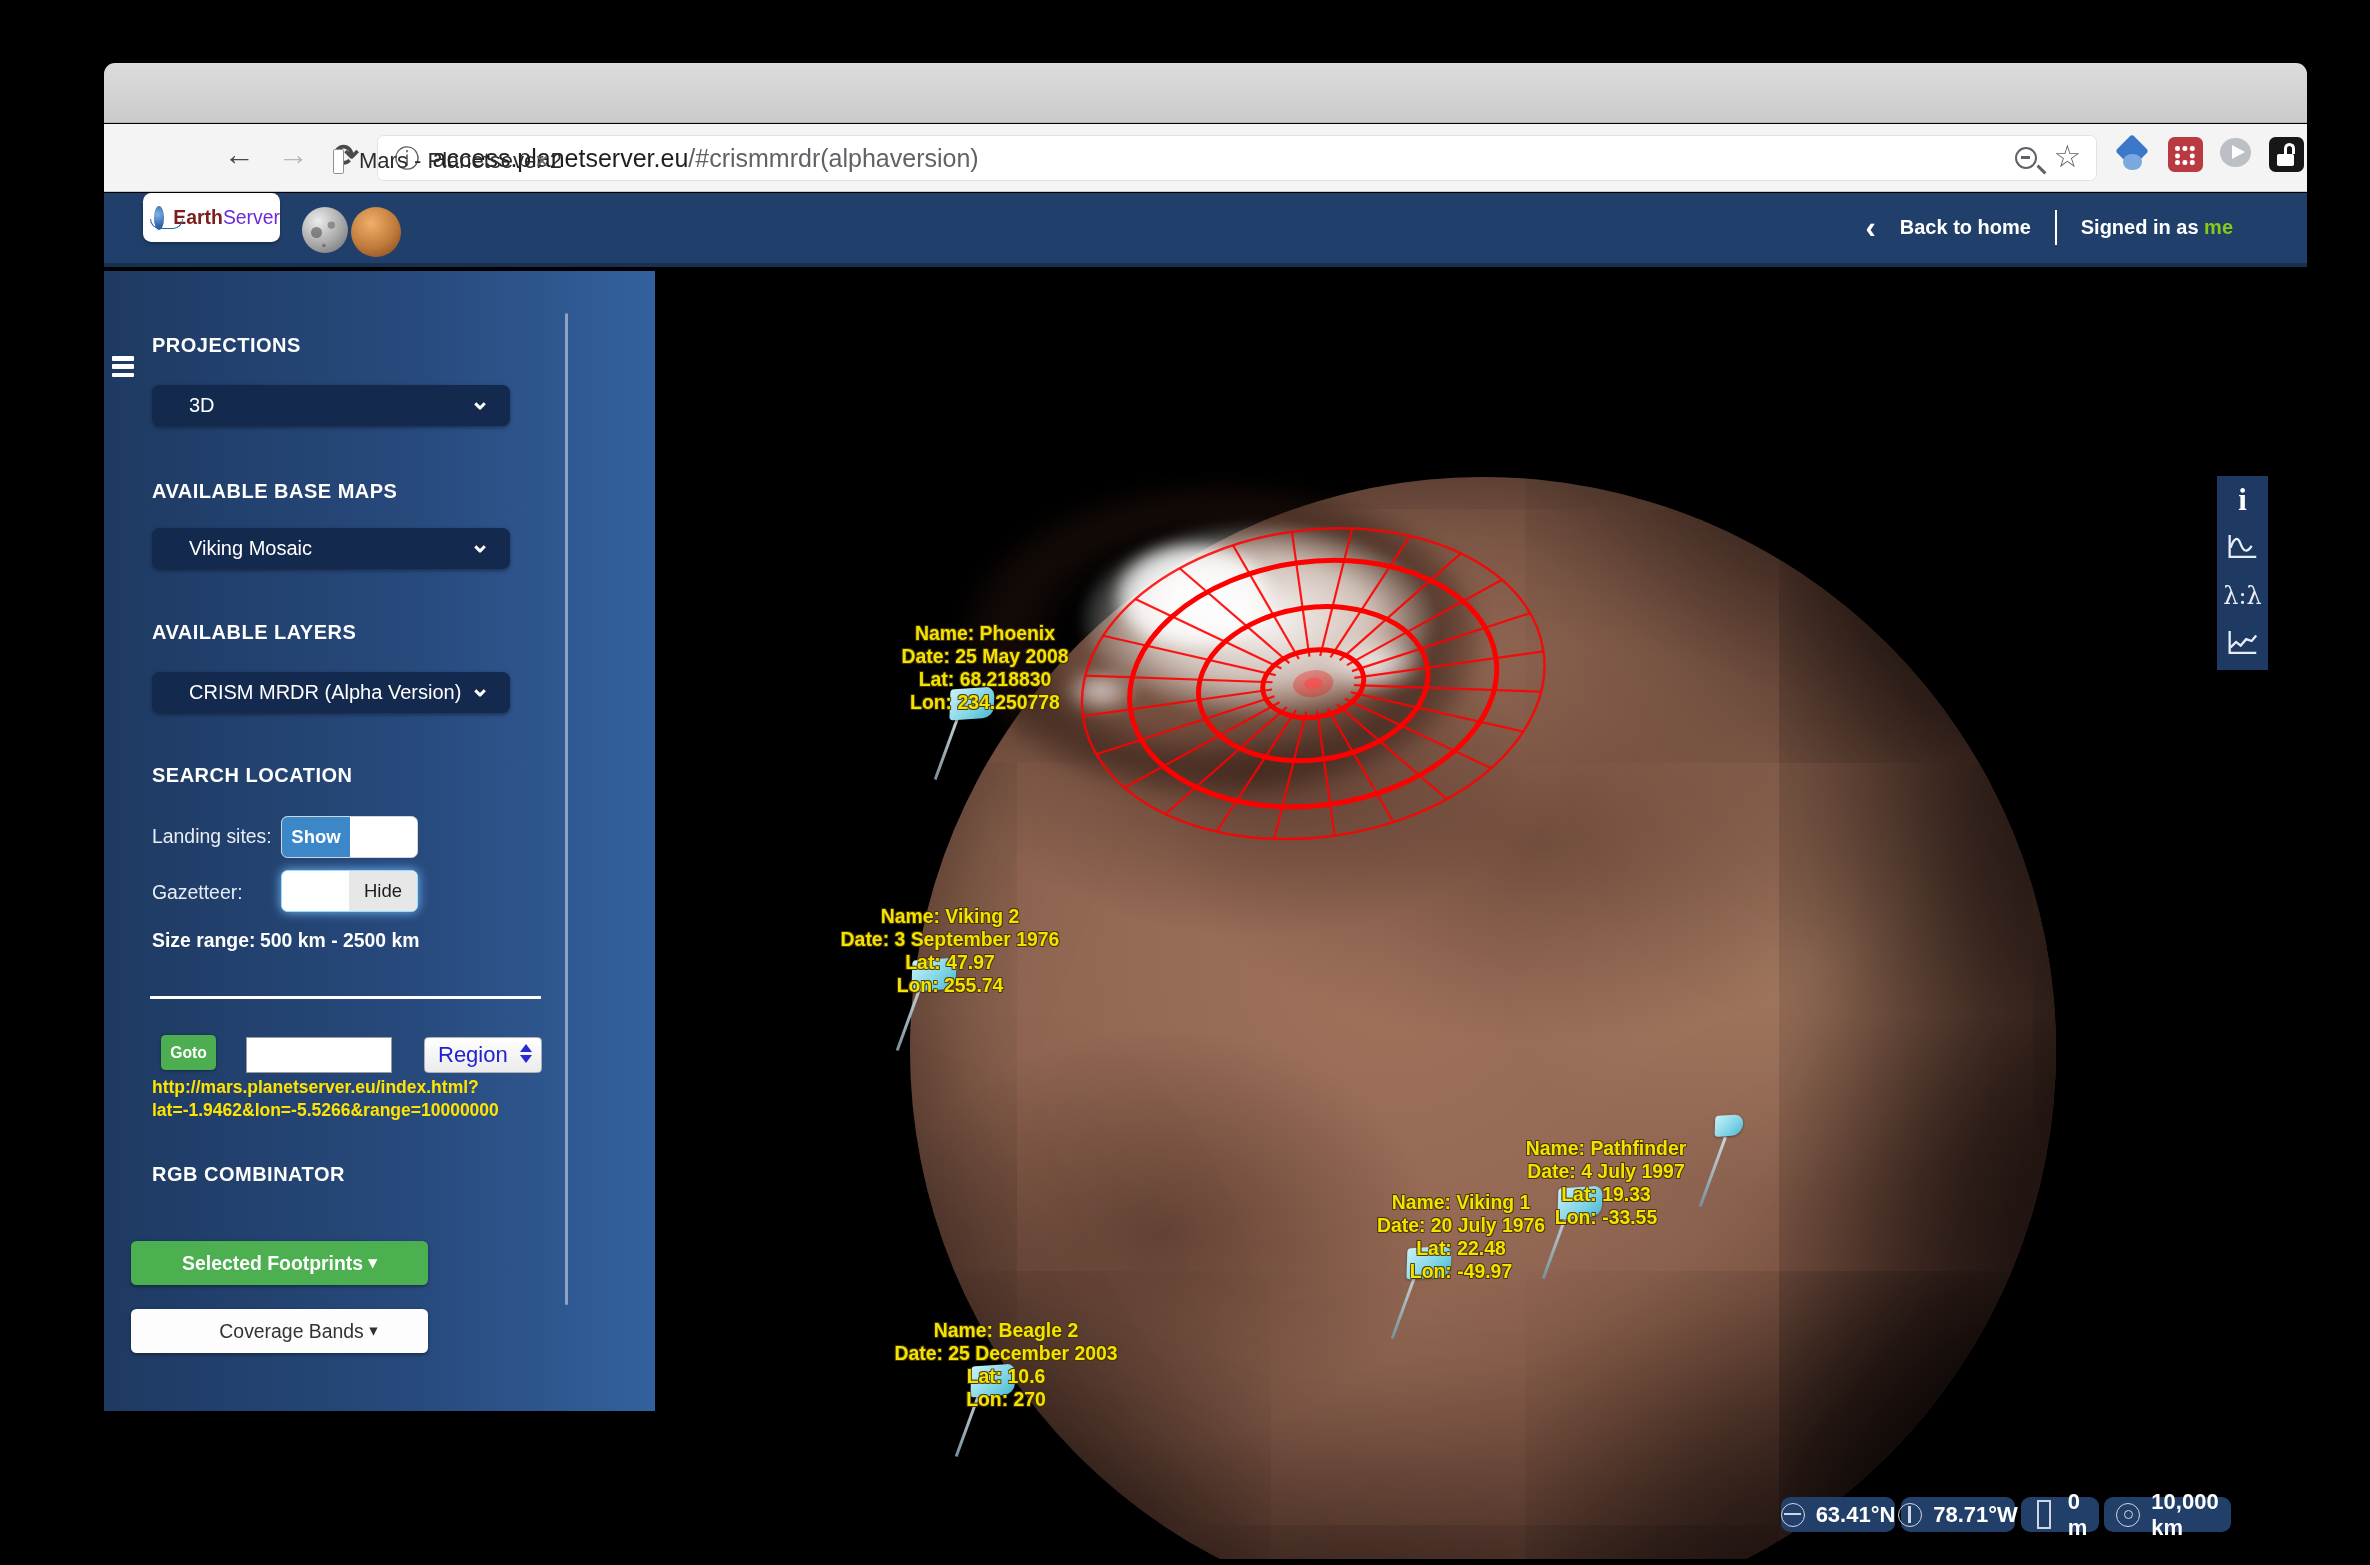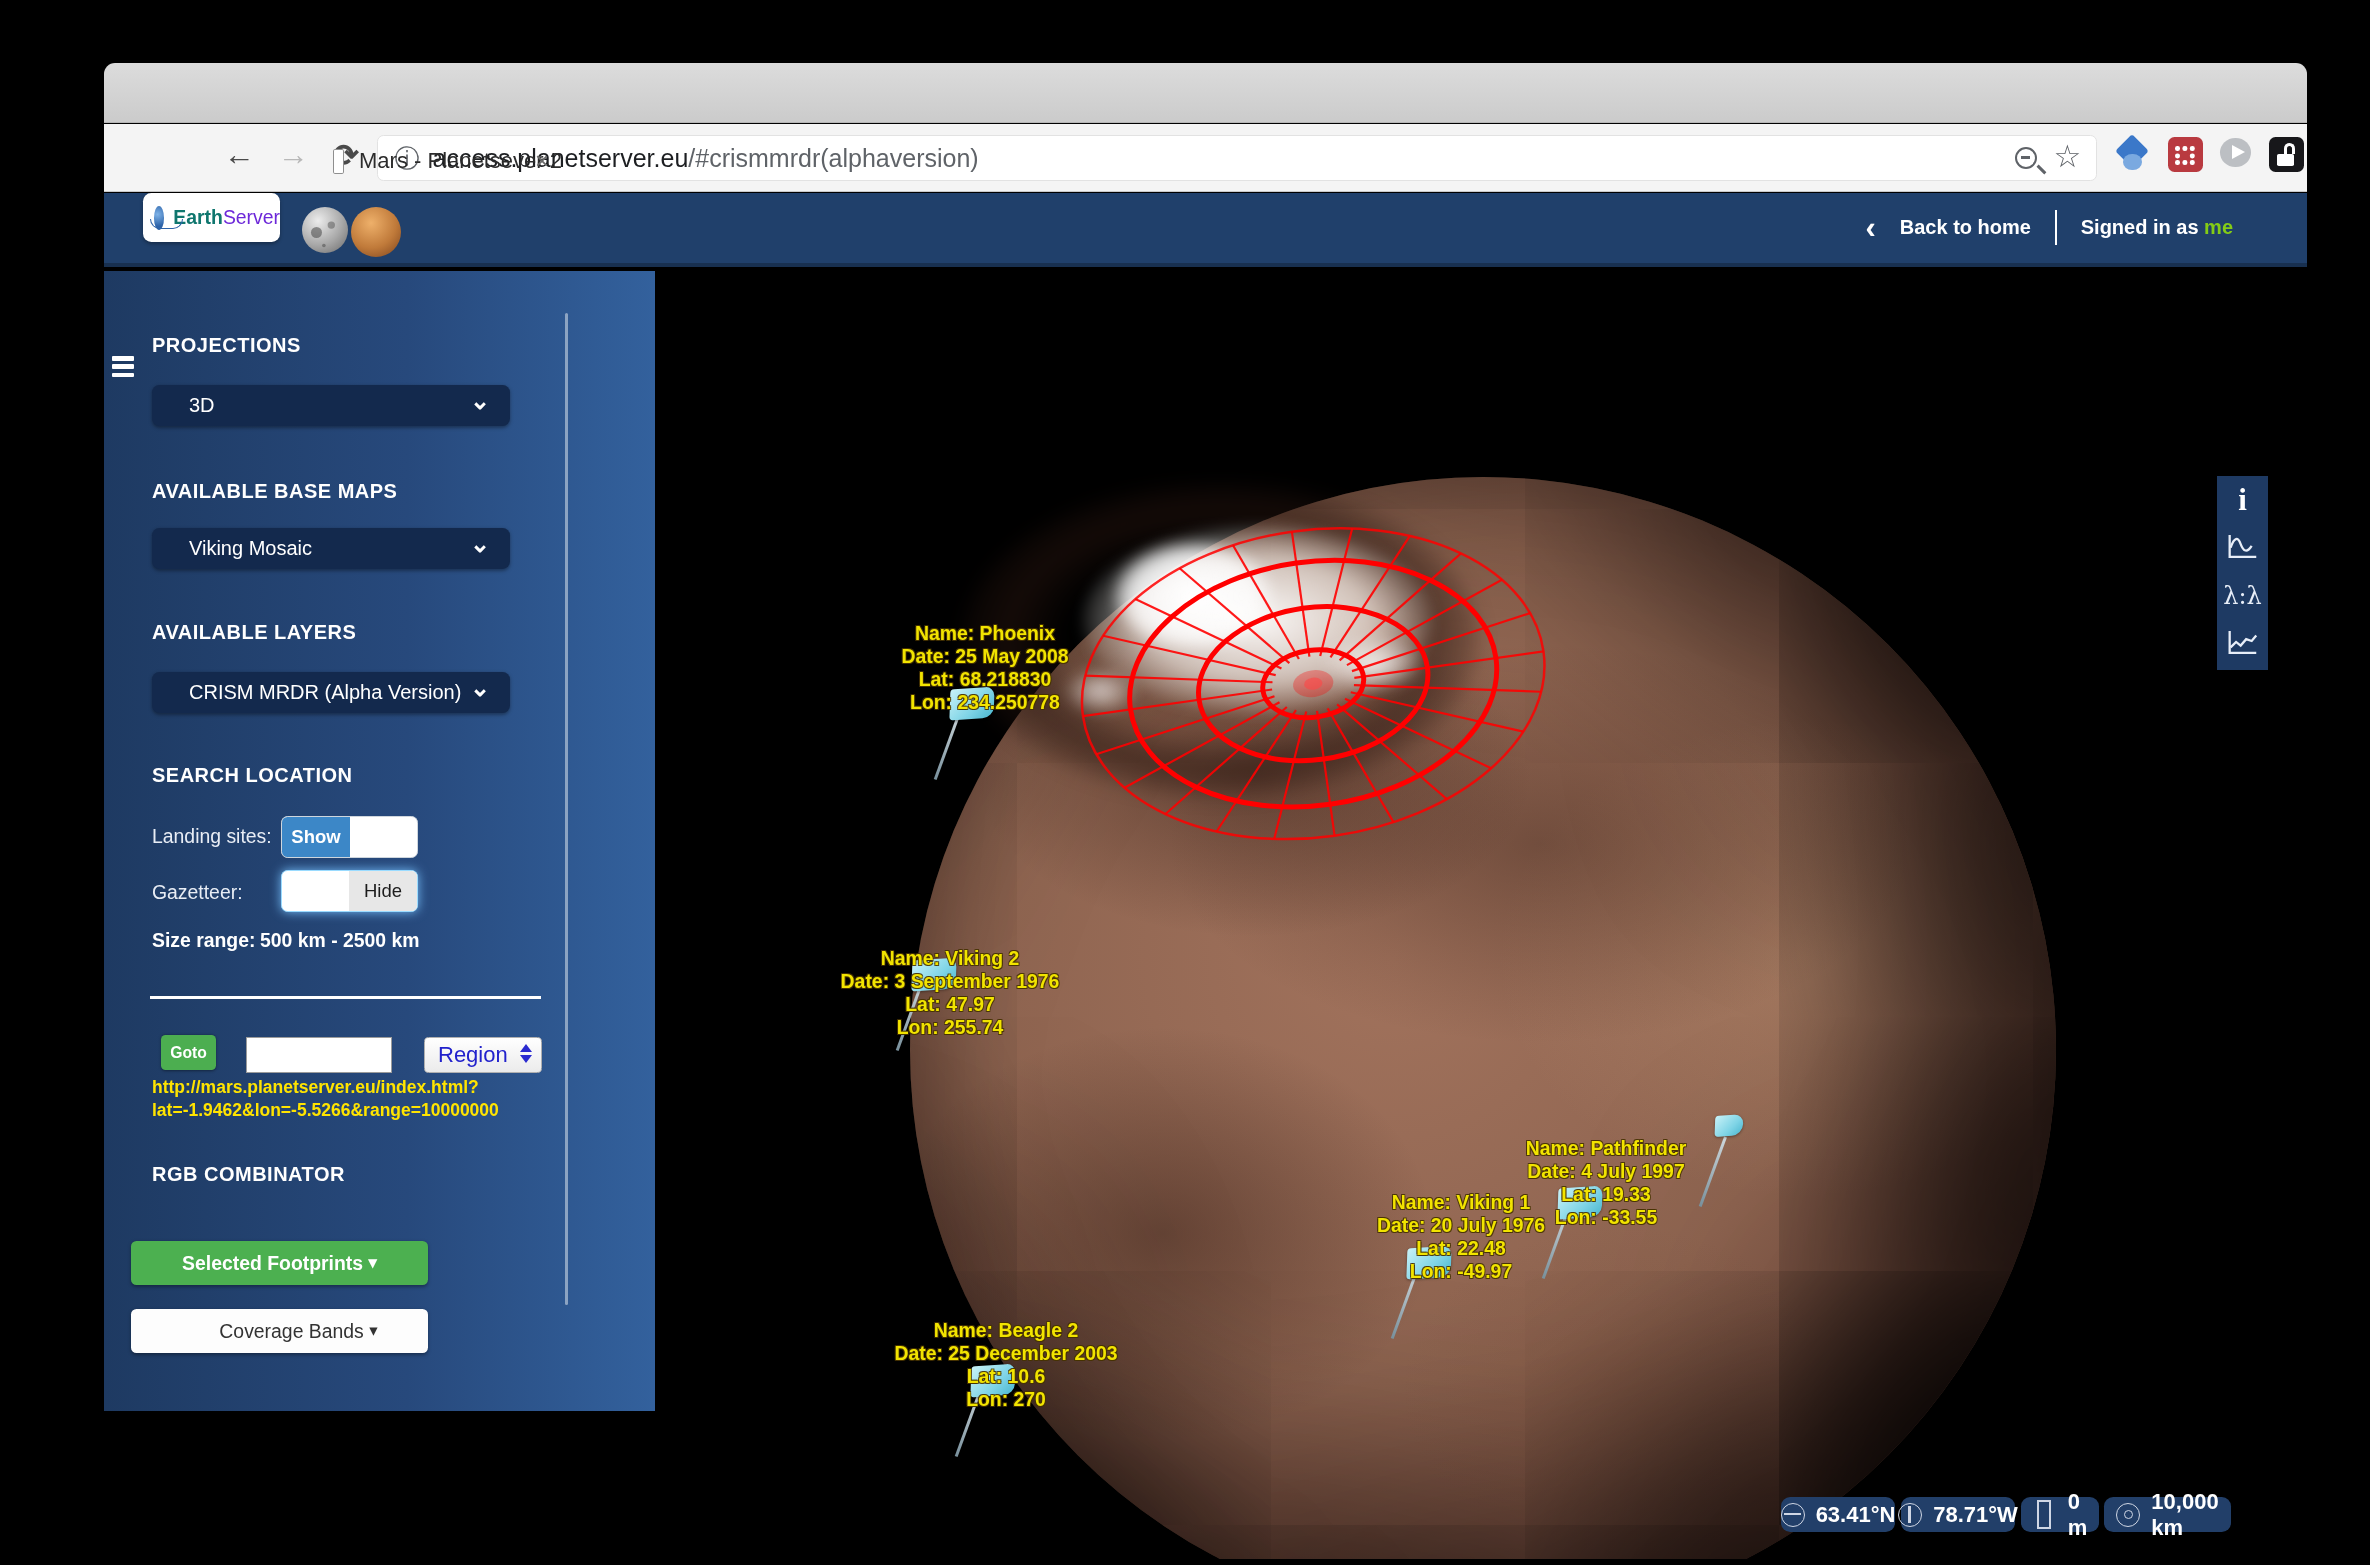--- a/index.html
+++ b/index.html
@@ -67,21 +67,21 @@
   .page { position:absolute; left:0; top:130px; width:100%; height:1367px; background:#000; }
 
   .navbar { position:absolute; left:0; top:0; width:100%; height:74px;
     background:#20406b; border-bottom:4.6px solid rgba(0,0,0,.25); }
   .logo-badge { position:absolute; left:39px; top:0px; width:137px; height:49px;
     background:#fff; border-radius:8.3px; display:flex; align-items:center; box-shadow:0 1.8px 3.7px rgba(0,0,0,.3); }
   .logo-globe { width:24px; height:24px; border-radius:50%; margin-left:11px;
     background:radial-gradient(circle at 35% 35%, #7fb3e8, #2c62a8 70%); position:relative; }
   .logo-globe::after { content:""; position:absolute; left:-3.7px; top:13px; width:31px; height:9.2px;
     border:1.8px solid #2c62a8; border-top:none; border-radius:0 0 18.5px 18.5px; }
-  .logo-earth { font-size:19.4px; font-weight:bold; color:#0f766e; margin-left:9.2px; }
+  .logo-earth { font-size:19.4px; font-weight:bold; color:#7f1d1d; margin-left:9.2px; }
   .logo-server { font-size:19.4px; color:#6d28d9; }
   .planet { position:absolute; top:14px; border-radius:50%; }
   .planet.moon { left:198px; width:46px; height:46px;
     background:radial-gradient(circle at 35% 30%, #ececec, #a8a8a8 55%, #6e6e6e 95%); }
   .planet.moon::after { content:""; position:absolute; left:9.2px; top:20px; width:11px; height:11px;
     border-radius:50%; background:rgba(70,70,70,.55); box-shadow:14.8px -7.4px 0 -1.8px rgba(70,70,70,.45), 7.4px 13px 0 -3.7px rgba(70,70,70,.5); }
   .planet.mars { left:247px; width:50px; height:50px;
     background:radial-gradient(circle at 40% 32%, #eeb06a, #c07a3a 55%, #83481f 95%); }
   .nav-right { position:absolute; right:74px; top:0; height:69px; display:flex; align-items:center; gap:24px; }
   .chevL { font-size:31px; font-weight:bold; color:#fff; line-height:1; }
@@ -328,21 +328,21 @@
           <div class="stem"></div>
           <div class="flag"></div>
         </div>
 
       <div class="site" style="left:881px; top:351px;">
         <div>Name: Phoenix</div>
         <div>Date: 25 May 2008</div>
         <div>Lat: 68.218830</div>
         <div>Lon: 234.250778</div>
       </div>
-      <div class="site" style="left:846px; top:634px;margin-top:42px;">
+      <div class="site" style="left:846px; top:634px;">
         <div>Name: Viking 2</div>
         <div>Date: 3 September 1976</div>
         <div>Lat: 47.97</div>
         <div>Lon: 255.74</div>
       </div>
       <div class="site" style="left:1502px; top:866px;">
         <div>Name: Pathfinder</div>
         <div>Date: 4 July 1997</div>
         <div>Lat: 19.33</div>
         <div>Lon: -33.55</div>

